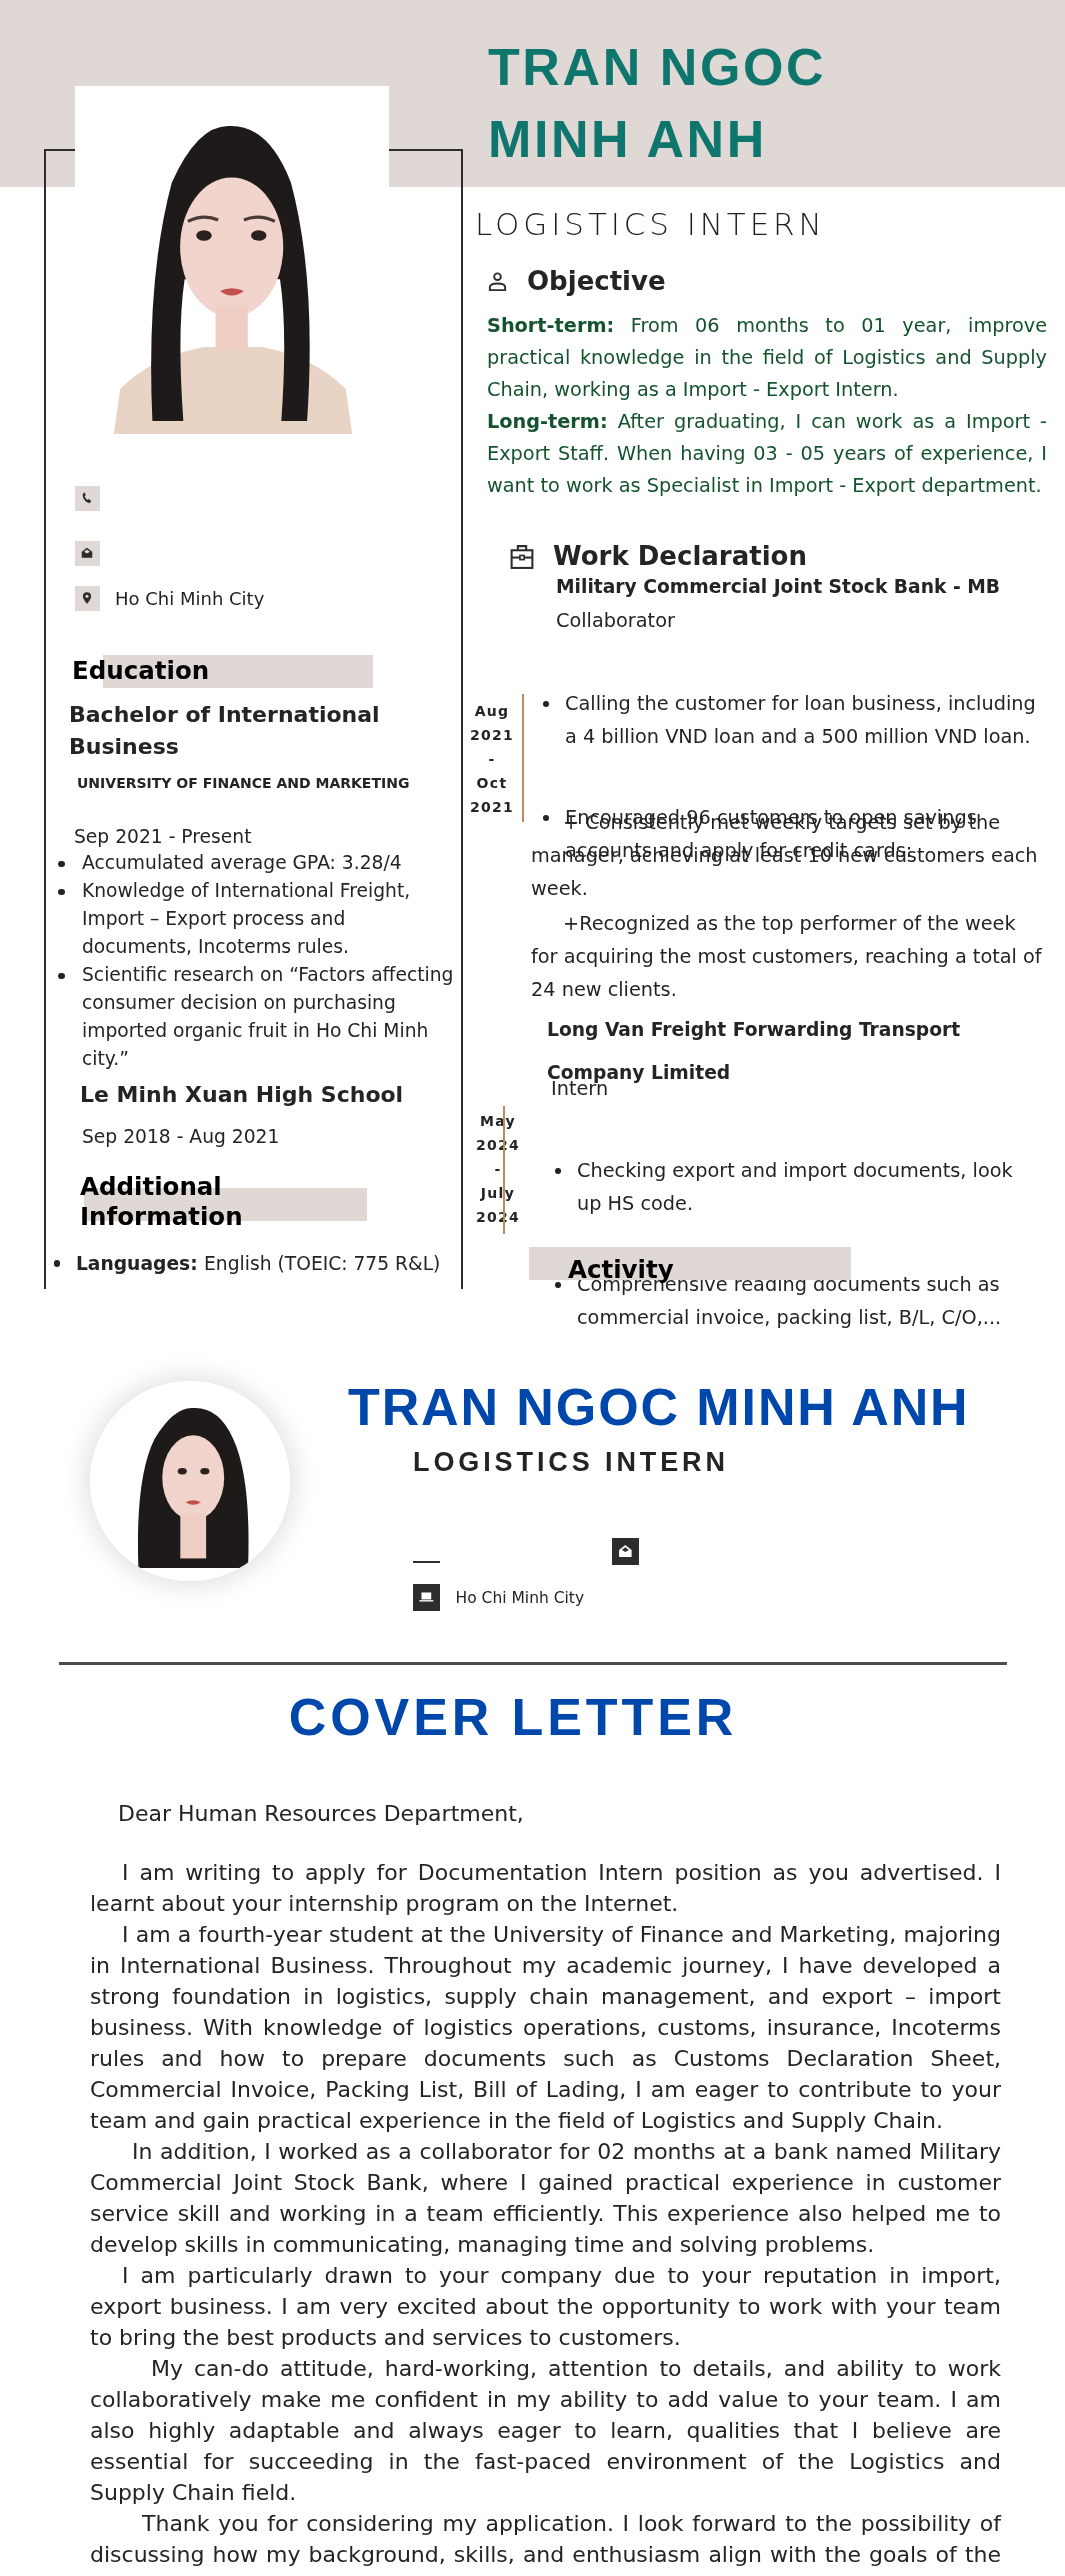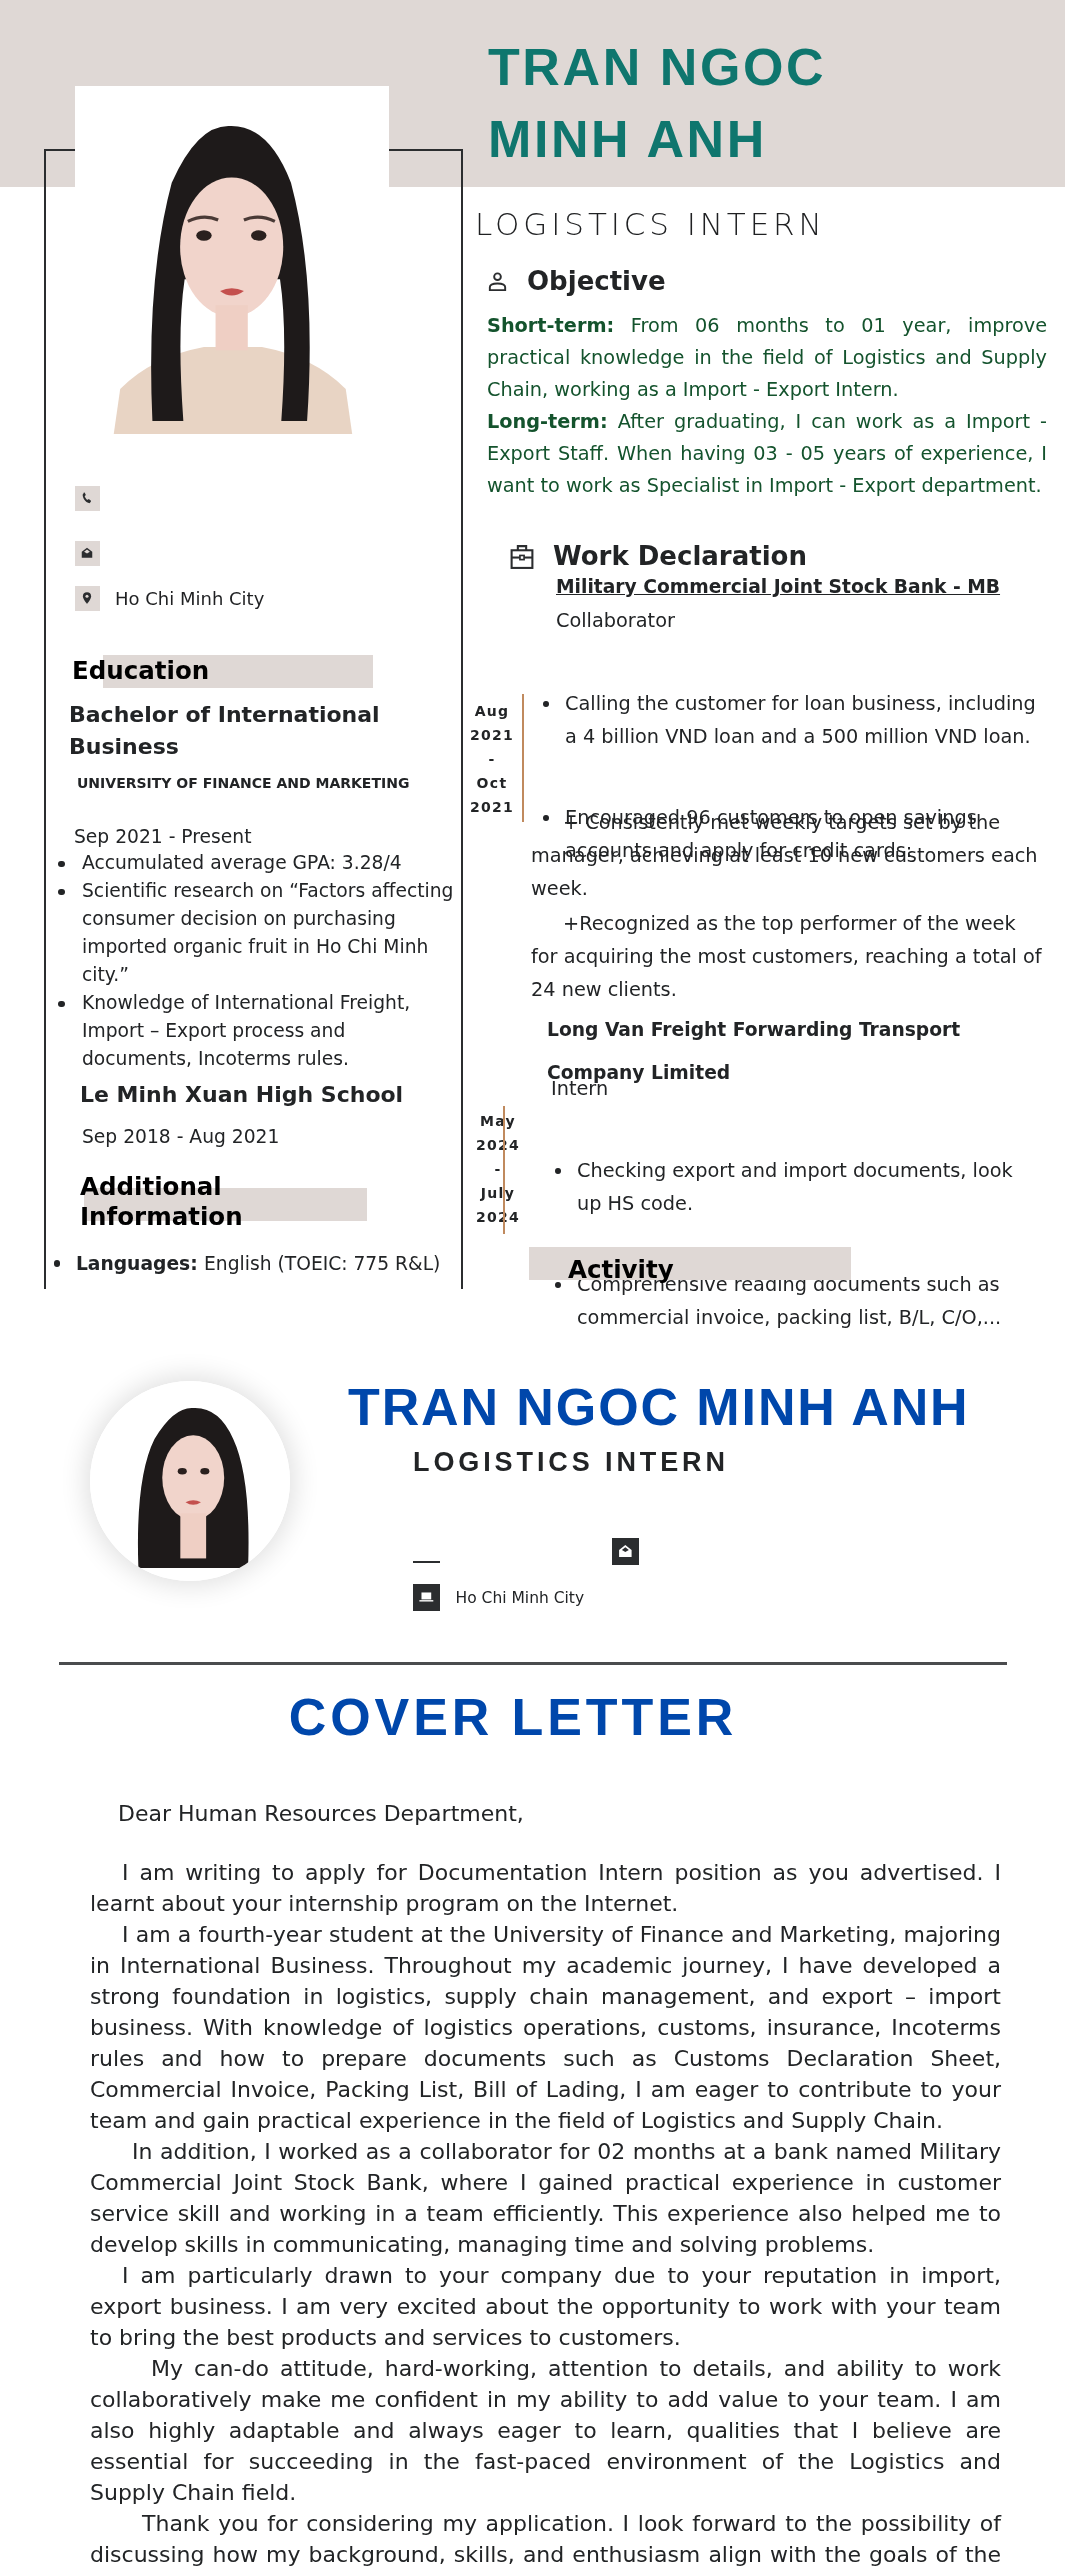--- a/index.html
+++ b/index.html
@@ -128,22 +128,22 @@
   <span class="contact-text">Ho Chi Minh City</span>
 </div>
 
 <div class="hl-bar" style="left:103px; top:655px; width:270px; height:33px;"></div>
 <div class="hl-heading" style="left:72px; top:656px;">Education</div>
 <div class="abs edu-degree">Bachelor of International Business</div>
 <div class="abs edu-school">UNIVERSITY OF FINANCE AND MARKETING</div>
 <div class="abs edu-date">Sep 2021 - Present</div>
 <ul class="abs edu-list">
   <li>Accumulated average GPA: 3.28/4</li>
+  <li>Knowledge of International Freight, Import – Export process and documents, Incoterms rules.</li>
   <li>Scientific research on “Factors affecting consumer decision on purchasing imported organic fruit in Ho Chi Minh city.”</li>
-  <li>Knowledge of International Freight, Import – Export process and documents, Incoterms rules.</li>
 </ul>
 <div class="abs hs-name">Le Minh Xuan High School</div>
 <div class="abs hs-date">Sep 2018 - Aug 2021</div>
 
 <div class="hl-bar" style="left:84px; top:1188px; width:283px; height:33px;"></div>
 <div class="hl-heading" style="left:80px; top:1172px; line-height:30px;">
   <div>Additional</div>
   <div>Information</div>
 </div>
 <div class="abs lang-row">
@@ -167,21 +167,21 @@
 <div class="abs sec-title" style="left:509px; top:541px;">
   <svg width="26" height="27" viewBox="0 0 24 26">
     <rect x="2" y="7" width="20" height="17" fill="none" stroke="#2b2d2f" stroke-width="2"></rect>
     <path d="M8 7 V3 H16 V7" fill="none" stroke="#2b2d2f" stroke-width="2"></path>
     <path d="M2 14 H22" stroke="#2b2d2f" stroke-width="2"></path>
     <rect x="10" y="12" width="4" height="4" fill="#fff" stroke="#2b2d2f" stroke-width="1.6"></rect>
   </svg>
   <span>Work Declaration</span>
 </div>
 
-<div class="abs job-company" style="left:556px; top:576px;text-decoration:underline;">Military Commercial Joint Stock Bank - MB</div>
+<div class="abs job-company" style="left:556px; top:576px;">Military Commercial Joint Stock Bank - MB</div>
 <div class="abs job-role" style="left:556px; top:609px;">Collaborator</div>
 <ul class="abs job-bullets" style="left:542px; top:639px; width:502px;">
   <li>Calling the customer for loan business, including a 4 billion VND loan and a 500 million VND loan.</li>
   <li>Encouraged 96 customers to open savings accounts and apply for credit cards:</li>
 </ul>
 <div class="abs sub-para" style="left:531px; top:806px; width:515px; text-indent:32px;">+ Consistently met weekly targets set by the manager, achieving at least 10 new customers each week.</div>
 <div class="abs sub-para" style="left:531px; top:907px; width:515px; text-indent:32px;">+Recognized as the top performer of the week for acquiring the most customers, reaching a total of 24 new clients.</div>
 <div class="abs tl-dates" style="left:469px; top:699px; width:46px;">
   <span>Aug</span>
   <span>2021</span>

